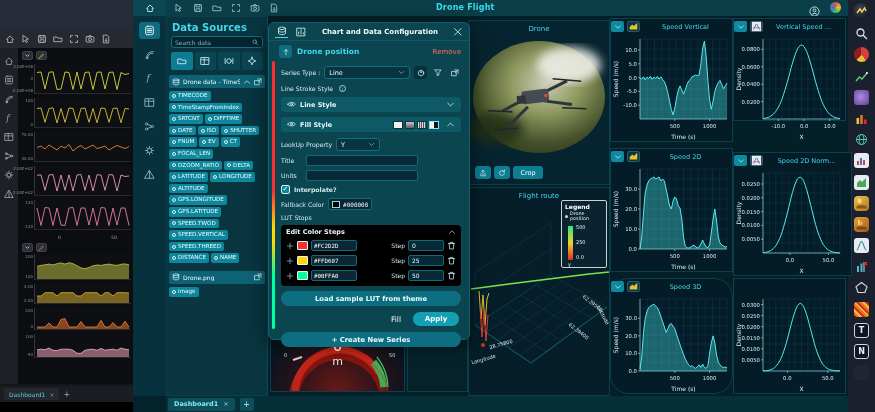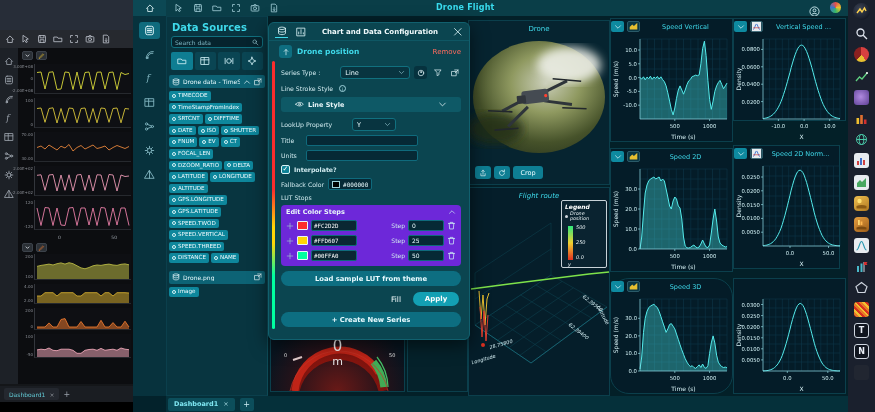--- a/index.html
+++ b/index.html
@@ -87,39 +87,39 @@
   #modal-close{color:#d8f2f6;width:10px;height:10px;}
   #lut-strip{position:absolute;left:3px;top:38px;width:3px;height:268px;border-radius:2px;}
   #series-row{display:flex;align-items:center;gap:5px;padding:4px 8px 2px 10px;}
   .sq-btn{width:13px;height:13px;background:#0e6e80;border-radius:3px;display:flex;align-items:center;justify-content:center;color:#eafcff;flex:none;}
   .sq-btn .ic{width:8px;height:8px;}
   #series-name{color:#3fd9ea;font-size:7.5px;font-weight:bold;flex:1;}
   #series-remove{color:#ff6b5e;font-size:7px;}
   #modal-body{padding:2px 8px 0 12px;}
   .mrow{display:flex;align-items:center;gap:4px;margin-top:4px;}
   .mlabel{color:#cfe9ee;font-size:6.2px;white-space:nowrap;}
-  .dd{background:#083440;border:1px solid #11707f;border-radius:3px;height:13px;display:flex;align-items:center;justify-content:space-between;padding:0 4px;color:#eafcff;font-size:6.5px;margin-left:16px;}
+  .dd{background:#083440;border:1px solid #11707f;border-radius:3px;height:13px;display:flex;align-items:center;justify-content:space-between;padding:0 4px;color:#eafcff;font-size:6.5px;}
   .dd .ic{width:7px;height:7px;color:#9fd3dc;}
   #dd-seriestype{flex:1;}
   .circle-i{display:inline-flex;width:7px;height:7px;border:.8px solid #9fd3dc;border-radius:50%;color:#9fd3dc;font-size:5px;align-items:center;justify-content:center;margin-left:2px;}
-  .section-bar{margin-top:5px;height:15px;background:#0e5966;border-radius:3px;display:flex;align-items:center;gap:4px;padding:0 14px;color:#e8f6f9;}
+  .section-bar{margin-top:5px;height:15px;background:#0e5966;border-radius:3px;display:flex;align-items:center;gap:4px;padding:0 6px;color:#e8f6f9;}
   .section-bar .ic{width:9px;height:9px;flex:none;}
   .section-bar .slabel{font-size:6.5px;font-weight:bold;flex:1;}
   .swatches{display:flex;gap:2px;margin-right:3px;}
   .swatch{width:10px;height:8px;border:1px solid #0a343d;}
   .sw1{background:#f2f2f2;}
   .sw2{background:linear-gradient(#c8c8c8,#606060);}
   .sw3{background:repeating-linear-gradient(90deg,#d8d8d8 0 1px,#555 1px 2px);}
   .sw4{background:linear-gradient(to right,#f2f2f2 50%,#161616 50%);border:1px solid #7fe7f2;}
   .inp{background:#062935;border:1px solid #0f6a7c;border-radius:2px;height:11px;color:#eafcff;font-size:6px;padding:0 3px;display:flex;align-items:center;}
   .checkbox{width:9px;height:9px;background:#0e8296;border:1px solid #d8f2f6;border-radius:2px;color:#fff;display:flex;align-items:center;justify-content:center;font-size:7px;line-height:1;}
   #fallback-box{display:flex;align-items:center;gap:3px;background:#062935;border:1px solid #0f6a7c;border-radius:2px;height:12px;padding:0 3px;}
   #fallback-swatch{width:8px;height:7px;background:#000;border:1px solid #9fd3dc;}
   #fallback-hex{color:#eafcff;font-size:6px;font-family:"DejaVu Sans Mono",monospace;}
-  #steps-panel{margin-top:4px;background:#6d28d9;border-radius:4px;padding:3px 5px 5px 5px;}
+  #steps-panel{margin-top:4px;background:#000000;border-radius:4px;padding:3px 5px 5px 5px;}
   #steps-head{display:flex;align-items:center;justify-content:space-between;color:#e8f6f9;}
   #steps-head .shlabel{font-size:6.5px;font-weight:bold;}
   #steps-head .ic{width:8px;height:8px;color:#cdeef4;}
   .step-row{display:flex;align-items:center;gap:3px;margin-top:4px;color:#cfe9ee;}
   .step-plus{width:8px;height:8px;color:#9fc5cc;}
   .cswatch{width:11px;height:9px;border:1px solid #e8f6f9;border-radius:1px;flex:none;}
   .chex{width:46px;height:11px;background:#0a2733;border:1px solid #0f6a7c;border-radius:2px;color:#fff;font-size:5.8px;font-family:"DejaVu Sans Mono",monospace;display:flex;align-items:center;padding:0 2px;}
   .step-lbl{font-size:6px;margin-left:auto;}
   .step-inp{width:36px;}
   .trash{width:9px;height:9px;color:#cdeef4;flex:none;}
@@ -133,21 +133,21 @@
   #dronepanel{left:302px;top:4px;width:142px;height:165px;background:#062430;}
   .ptitle{position:absolute;top:4px;width:100%;text-align:center;color:#3fd9ea;font-size:7px;}
   #drone-img{position:absolute;left:0;top:12px;}
   #drone-btns{position:absolute;left:6px;bottom:5px;display:flex;gap:3px;}
   .tbtn{height:13px;background:#0e7e93;border-radius:3px;color:#eafcff;display:flex;align-items:center;justify-content:center;}
   .tbtn.ic-only{width:16px;}
   .tbtn .ic{width:8px;height:8px;}
   #crop-btn{width:30px;font-size:6.5px;}
   .handle{position:absolute;width:4px;height:13px;background-image:radial-gradient(#86b9c2 35%,transparent 36%);background-size:2px 3.2px;}
 
-  #flightroute{left:302px;top:171px;width:142px;height:209px;background:#051e2a;font-style:italic;}
+  #flightroute{left:302px;top:171px;width:142px;height:209px;background:#051e2a;}
   #fr-svg{position:absolute;left:0;top:11px;}
   .fr-lab{position:absolute;color:#cfe9ee;font-size:5px;white-space:nowrap;}
   #legend{position:absolute;left:92px;top:12px;width:46px;height:68px;background:rgba(11,36,48,.95);border:1px solid #c8d2d8;border-radius:2px;padding:2px 3px;z-index:5;}
   #legend .ltitle{color:#fff;font-size:6px;font-weight:bold;}
   #legend .lrow{display:flex;align-items:center;gap:2px;margin-top:1px;}
   #legend .ldot{width:3px;height:3px;border-radius:50%;background:#cfd6dd;flex:none;}
   #legend .lname{color:#e8f2f5;font-size:4.8px;}
   #lbar{position:absolute;left:6px;top:25px;width:5px;height:34px;background:linear-gradient(#2ee87c,#f0d030,#e03020);}
   .lbar-t{position:absolute;left:14px;color:#e8f2f5;font-size:5px;}
   #lbar-y{position:absolute;left:6px;top:60px;color:#e8f2f5;font-size:5px;}
@@ -1080,21 +1080,21 @@
               <line class="axis" x1="27" y1="25.0" x2="29" y2="25.0"></line>
               <text class="tick" x="26" y="27" text-anchor="end">30.0</text>
               <line class="axis" x1="63.8" y1="85" x2="63.8" y2="87"></line>
               <text class="tick" x="63.8" y="94" text-anchor="middle">500</text>
               <line class="axis" x1="98.6" y1="85" x2="98.6" y2="87"></line>
               <text class="tick" x="98.6" y="94" text-anchor="middle">1000</text>
               <text class="axlabel" x="72.5" y="105" text-anchor="middle">Time (s)</text>
               <text class="axlabel" transform="translate(7 45) rotate(-90)" text-anchor="middle">Speed (m/s)</text>
             </svg>
           </div>
-          <div class="panel chartpanel" style="left: 567px; top: 129px; width: 107px; height: 124px;">
+          <div class="panel chartpanel" style="left: 567px; top: 136px; width: 119px; height: 124px;">
             <div class="handle" style="left:2px;top:14px;"></div>
             <div class="cp-head">
               <span class="cbtn chev">
                 <span class="ic">
                   <svg viewBox="0 0 13 13" fill="none" stroke="currentColor" stroke-width="1.1" stroke-linecap="round" stroke-linejoin="round">
                     <path d="M2.5 4.5l4 4 4-4"></path>
                   </svg>
                 </span>
               </span>
               <span class="cbtn ctype">
@@ -1341,20 +1341,40 @@
             <span class="ic">
                 <svg viewBox="0 0 13 13" fill="none" stroke="currentColor" stroke-width="1.1" stroke-linecap="round" stroke-linejoin="round">
                   <path d="M1 6c2.5-3.5 8.5-3.5 11 0-2.5 3.5-8.5 3.5-11 0z"></path>
                   <circle cx="6.5" cy="6" r="1.4"></circle>
                 </svg>
               </span>
             <span class="slabel">Line Style</span>
             <span class="ic">
                 <svg viewBox="0 0 13 13" fill="none" stroke="currentColor" stroke-width="1.1" stroke-linecap="round" stroke-linejoin="round">
                   <path d="M2.5 4.5l4 4 4-4"></path>
+                </svg>
+              </span>
+          </div>
+          <div class="section-bar">
+            <span class="ic">
+                <svg viewBox="0 0 13 13" fill="none" stroke="currentColor" stroke-width="1.1" stroke-linecap="round" stroke-linejoin="round">
+                  <path d="M1 6c2.5-3.5 8.5-3.5 11 0-2.5 3.5-8.5 3.5-11 0z"></path>
+                  <circle cx="6.5" cy="6" r="1.4"></circle>
+                </svg>
+              </span>
+            <span class="slabel">Fill Style</span>
+            <span class="swatches">
+              <span class="swatch sw1"></span>
+              <span class="swatch sw2"></span>
+              <span class="swatch sw3"></span>
+              <span class="swatch sw4"></span>
+            </span>
+            <span class="ic">
+                <svg viewBox="0 0 13 13" fill="none" stroke="currentColor" stroke-width="1.1" stroke-linecap="round" stroke-linejoin="round">
+                  <path d="M2.5 8.5l4-4 4 4"></path>
                 </svg>
               </span>
           </div>
           <div class="mrow" style="margin-top:6px;">
             <span class="mlabel">LookUp Property</span>
             <div class="dd" style="width:44px;">
               <span>Y</span>
               <span class="ic">
                   <svg viewBox="0 0 13 13" fill="none" stroke="currentColor" stroke-width="1.1" stroke-linecap="round" stroke-linejoin="round">
                     <path d="M2.5 4.5l4 4 4-4"></path>

